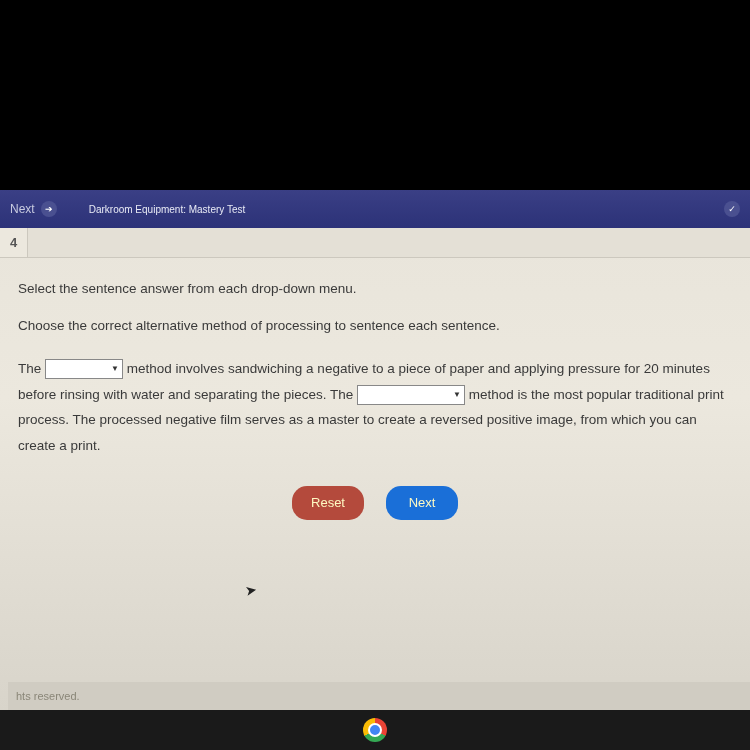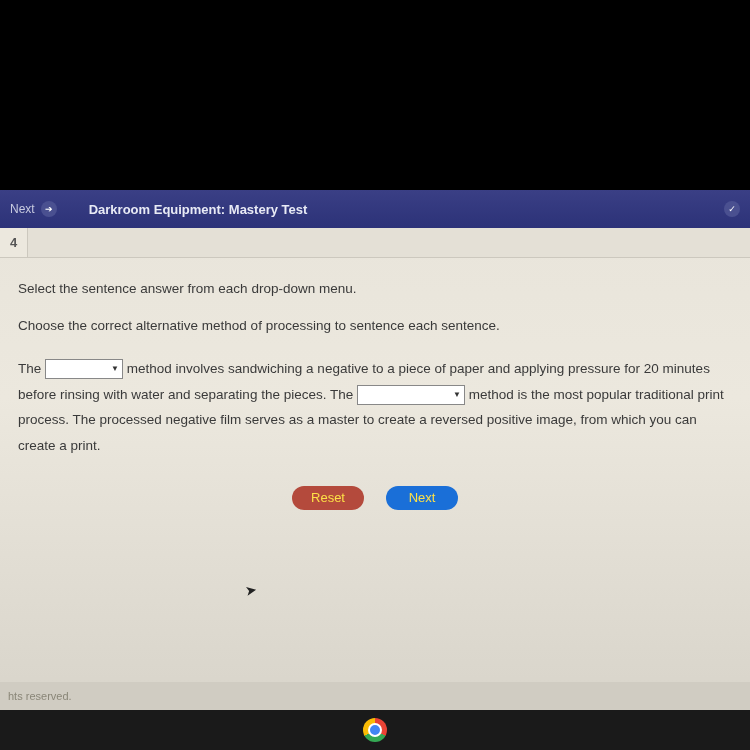--- a/index.html
+++ b/index.html
@@ -40,24 +40,24 @@
       height: 16px;
       border-radius: 50%;
       background: #4a5090;
       display: flex;
       align-items: center;
       justify-content: center;
       font-size: 9px;
       color: #fff;
     }
     .title {
-      font-size: 13px;
+      font-size: 10px;
       color: #e8eaf5;
       margin-left: 22px;
-      font-weight: 700;
+      font-weight: 400;
     }
     .status-icon {
       margin-left: auto;
       width: 16px;
       height: 16px;
       border-radius: 50%;
       background: #4a5090;
       display: flex;
       align-items: center;
       justify-content: center;
@@ -121,36 +121,36 @@
       color: #333;
     }
     .buttons {
       display: flex;
       justify-content: center;
       gap: 22px;
       margin-top: 28px;
     }
     .btn {
       min-width: 72px;
-      height: 24px;
+      height: 34px;
       border: none;
       border-radius: 15px;
-      color: #fde047;
+      color: #fef9c3;
       font-size: 13px;
       display: flex;
       align-items: center;
       justify-content: center;
       cursor: pointer;
     }
     .btn-reset { background: #b44a3c; }
     .btn-next { background: #1a6fd8; }
     .footer {
       position: absolute;
       bottom: 0;
-      left: 0;
+      left: 8px;
       right: 0;
       height: 28px;
       display: flex;
       align-items: center;
       padding-left: 8px;
       font-size: 11px;
       color: #8a8678;
       background: #d0ccc2;
     }
     .taskbar {

